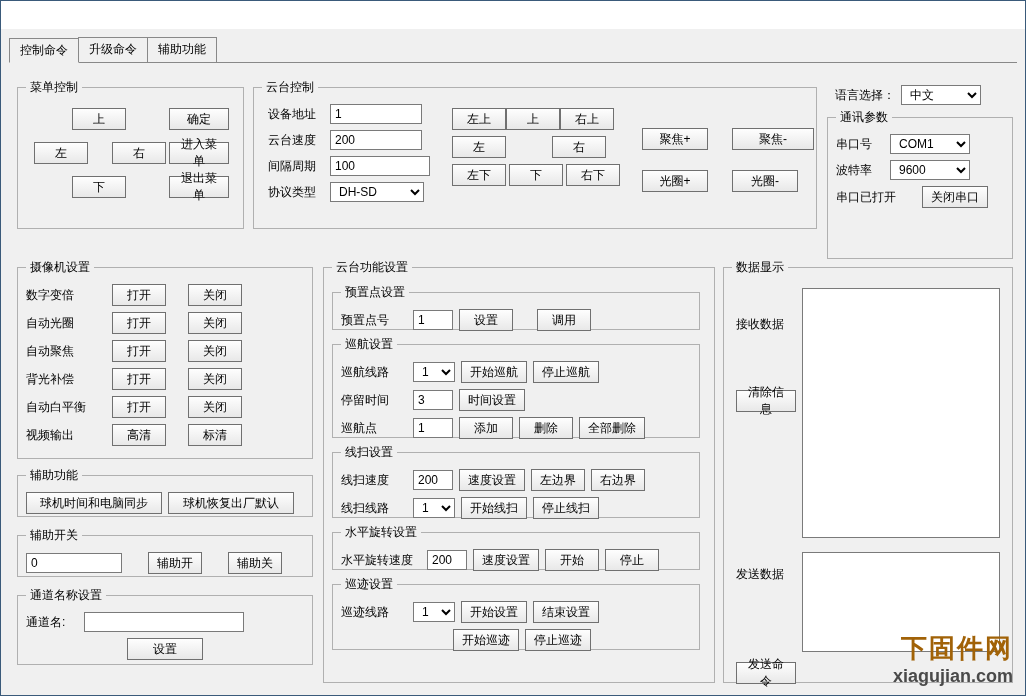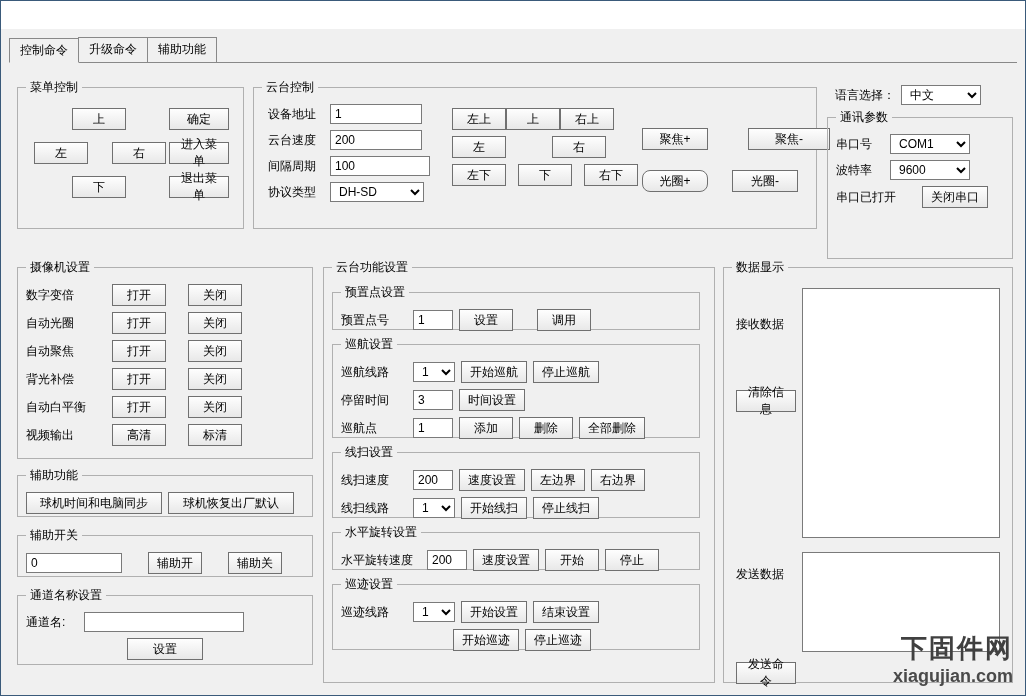--- a/index.html
+++ b/index.html
@@ -17,21 +17,21 @@
 .tab { padding: 3px 10px; border: 1px solid #888; border-bottom: none; background: #f0f0f0; margin-right: -1px; cursor: pointer; position: relative; }
 .tab.active { background: #f0f0f0; top: 1px; border-bottom: 1px solid #f0f0f0; }
 fieldset { border: 1px solid #b0b0b0; margin: 0; padding: 8px; position: absolute; }
 legend { padding: 0 4px; }
 .btn { display: inline-flex; align-items: center; justify-content: center; min-width: 54px; height: 22px; border: 1px solid #707070; background: linear-gradient(#fefefe,#e8e8e8); cursor: pointer; padding: 0 8px; }
 input.txt, select.sel { height: 20px; border: 1px solid #7a7a7a; background: #fff; padding: 0 4px; }
 select.sel { background: #fff; }
 .lbl { display: inline-block; }
 .row { display: flex; align-items: center; margin-bottom: 6px; gap: 6px; }
 .watermark { position: absolute; right: 12px; bottom: 8px; text-align: right; pointer-events: none; }
-.watermark .big { font-size: 26px; font-weight: bold; color: #404040; letter-spacing: 2px; font-family: Liberation Serif, serif; }
+.watermark .big { font-size: 26px; font-weight: bold; color: #a16207; letter-spacing: 2px; font-family: Liberation Serif, serif; }
 .watermark .url { font-size: 18px; font-weight: bold; color: #4a4a4a; }
 textarea { border: 1px solid #7a7a7a; resize: none; font-family: inherit; }
 </style>
 </head>
 <body>
 
 <div class="window">
   <div class="titlebar">
     <div class="icon"></div>
     <div class="title">球机控制终端V1.04</div>
@@ -100,33 +100,33 @@
           <div class="row" style="gap:0;">
             <button class="btn" style="width:46px;">左上</button>
             <button class="btn" style="width:46px;">上</button>
             <button class="btn" style="width:46px;">右上</button>
           </div>
           <div class="row" style="gap:0;">
             <button class="btn" style="width:46px;">左</button>
             <span style="width:46px;"></span>
             <button class="btn" style="width:46px;">右</button>
           </div>
-          <div class="row" style="gap:12px;">
+          <div class="row" style="gap:3px;">
             <button class="btn" style="width:46px;">左下</button>
             <button class="btn" style="width:46px;">下</button>
             <button class="btn" style="width:46px;">右下</button>
           </div>
         </div>
         <div style="position:absolute; left:380px; top:4px;">
           <div class="row" style="margin-top:20px;">
               <button class="btn" style="width:66px;">聚焦+</button>
-              <button class="btn" style="width:82px; margin-left:34px;">聚焦-</button>
+              <button class="btn" style="width:82px; margin-left:18px;">聚焦-</button>
             </div>
           <div class="row" style="margin-top:20px;">
-              <button class="btn" style="width:66px;border-radius:8px;">光圈+</button>
+              <button class="btn" style="width:66px;">光圈+</button>
               <button class="btn" style="width:66px; margin-left:18px;">光圈-</button>
             </div>
         </div>
       </div>
     </fieldset>
 
     <div style="position:absolute; left:834px; top:56px;" class="row">
       <span class="lbl">语言选择：</span>
       <select class="sel" style="width:80px;"><option>中文</option></select>
     </div>

